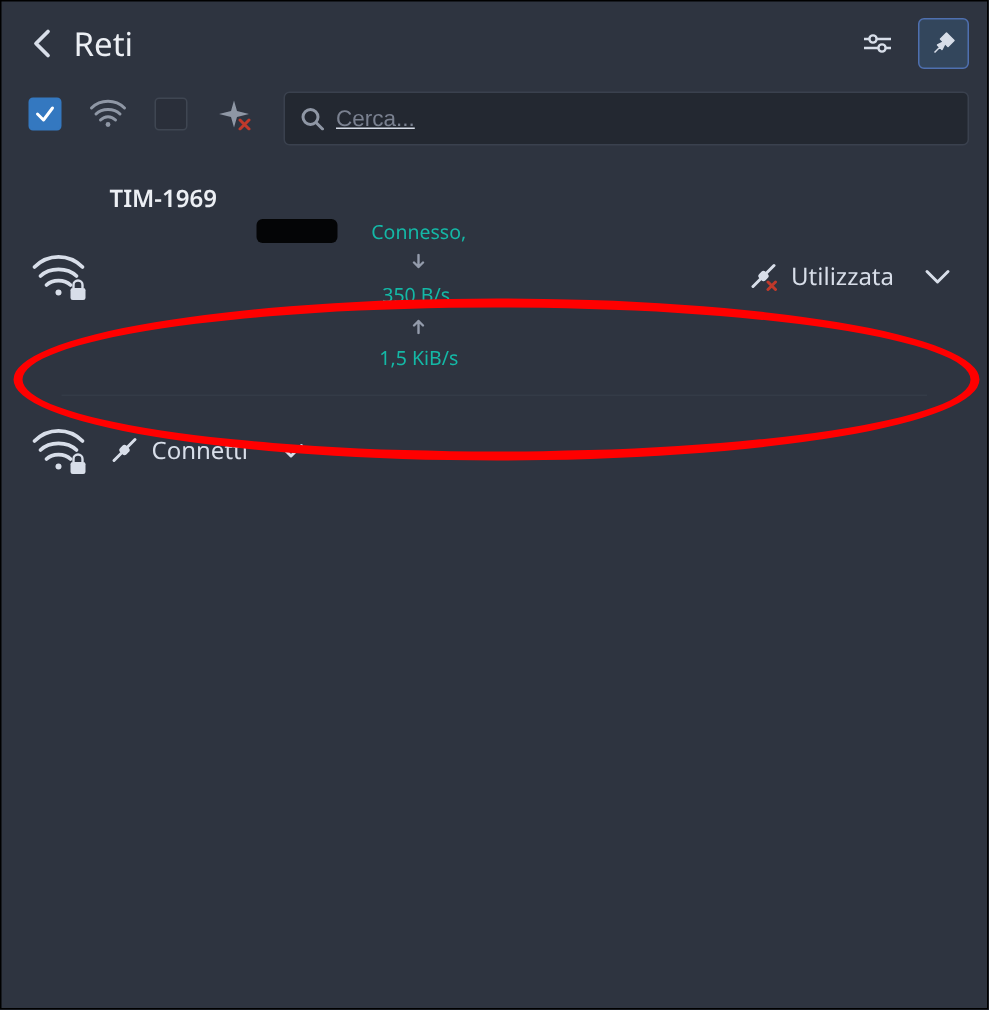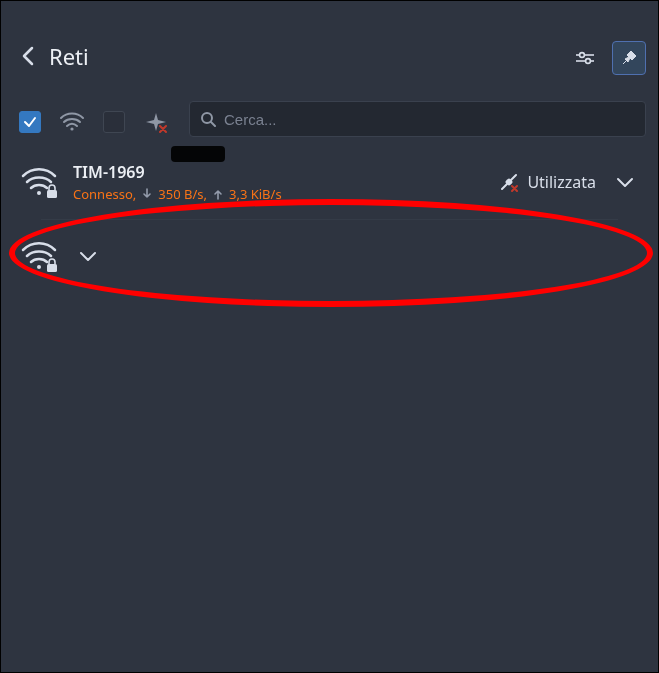--- a/index.html
+++ b/index.html
@@ -10,24 +10,23 @@
     color: #d8dee9;
     font-family: "Noto Sans", "Segoe UI", sans-serif;
     font-size: 14px;
     overflow: hidden;
     position: relative;
     border: 1px solid #000;
   }
 
   .header {
     display: flex;
-    align-items: flex-start;
+    align-items: center;
     height: 56px;
     padding: 0 12px;
-    margin-top: 40px;
   }
   .back-btn {
     width: 30px; height: 30px;
     display: flex; align-items: center; justify-content: center;
     cursor: pointer;
   }
   .title {
     font-size: 22px;
     color: #eceff4;
     margin-left: 6px;
@@ -40,23 +39,24 @@
     cursor: pointer;
     border-radius: 4px;
   }
   .hdr-btn.pin {
     border: 1px solid #4f70b0;
     background: #33465c;
   }
 
   .toolbar {
     display: flex;
-    align-items: flex-end;
+    align-items: flex-start;
     padding: 4px 12px 12px 12px;
     gap: 8px;
+    text-decoration: underline;
   }
   .chk {
     width: 22px; height: 22px;
     border: 1px solid #3f4652;
     border-radius: 3px;
     display: inline-flex;
     align-items: center;
     justify-content: center;
     background: #2a2f3a;
   }
@@ -101,21 +101,21 @@
     gap: 14px;
   }
   .net-divider {
     border-bottom: 1px solid #3a414e;
     margin: 4px 40px;
     opacity: .5;
   }
   .net-icon { width: 40px; height: 40px; display:flex; align-items:center; justify-content:center; position:relative;}
   .net-info { flex: 1; min-width: 0; }
   .net-name { font-size: 16px; font-weight: 600; color: #eceff4; display:flex; align-items:center; gap:6px;}
-  .net-sub  { font-size: 13px; color: #f97316; margin-top: 2px; display:flex; align-items:center; gap:6px; flex-wrap:wrap;}
+  .net-sub  { font-size: 13px; color: #14b8a6; margin-top: 2px; display:flex; align-items:center; gap:6px; flex-wrap:wrap;flex-direction:column;}
   .net-actions { display:flex; align-items:center; gap:14px;}
   .net-btn {
     display:flex; align-items:center; gap:8px;
     cursor:pointer;
     font-size: 16px;
     color: #d8dee9;
   }
   .expand-btn {
     width: 30px; height:30px;
     display:flex; align-items:center; justify-content:center;
@@ -228,21 +228,21 @@
       </div>
       <div class="net-sub">
         <span>Connesso,</span>
         <svg width="10" height="12" viewBox="0 0 10 12">
             <path d="M5 1 v8 M2 6 l3 3 l3 -3" stroke="#939bab" stroke-width="1.6" fill="none" stroke-linecap="round" stroke-linejoin="round"></path>
           </svg>
         <span>350 B/s,</span>
         <svg width="10" height="12" viewBox="0 0 10 12">
             <path d="M5 11 v-8 M2 6 l3 -3 l3 3" stroke="#939bab" stroke-width="1.6" fill="none" stroke-linecap="round" stroke-linejoin="round"></path>
           </svg>
-        <span>3,3 KiB/s</span>
+        <span>1,5 KiB/s</span>
       </div>
     </div>
     <div class="net-actions">
       <div class="net-btn">
         <svg width="20" height="20" viewBox="0 0 20 20">
           <path d="M3 17 L8 12 M12 8 L17 3" stroke="#d8dee9" stroke-width="2" stroke-linecap="round"></path>
           <rect x="7" y="7" width="6" height="6" rx="2" transform="rotate(45 10 10)" fill="#d8dee9"></rect>
           <path d="M13 14 L18 19 M18 14 L13 19" stroke="#c0392b" stroke-width="2" stroke-linecap="round"></path>
         </svg>
         <span>Utilizzata</span>
@@ -262,20 +262,27 @@
       <svg width="40" height="40" viewBox="0 0 40 40">
         <path d="M4 14 C13 5 27 5 36 14" stroke="#d8dee9" stroke-width="2.5" fill="none" stroke-linecap="round"></path>
         <path d="M8 20 C14 14 26 14 32 20" stroke="#d8dee9" stroke-width="2.5" fill="none" stroke-linecap="round"></path>
         <path d="M12 26 C16 22 24 22 28 26" stroke="#d8dee9" stroke-width="2.5" fill="none" stroke-linecap="round"></path>
         <circle cx="20" cy="31" r="2" fill="#d8dee9"></circle>
         <rect x="28" y="28" width="10" height="8" rx="1.5" fill="#d8dee9"></rect>
         <path d="M30 28 v-2 a3 3 0 0 1 6 0 v2" stroke="#d8dee9" stroke-width="1.6" fill="none"></path>
       </svg>
     </div>
     <div class="net-actions">
+      <div class="net-btn">
+        <svg width="20" height="20" viewBox="0 0 20 20">
+          <path d="M3 17 L8 12 M12 8 L17 3" stroke="#d8dee9" stroke-width="2" stroke-linecap="round"></path>
+          <rect x="7" y="7" width="6" height="6" rx="2" transform="rotate(45 10 10)" fill="#d8dee9"></rect>
+        </svg>
+        <span>Connetti</span>
+      </div>
       <div class="expand-btn">
         <svg width="18" height="12" viewBox="0 0 18 12">
           <path d="M2 3 L9 10 L16 3" stroke="#d8dee9" stroke-width="2" fill="none" stroke-linecap="round" stroke-linejoin="round"></path>
         </svg>
       </div>
     </div>
   </div>
 
 </div>
 

